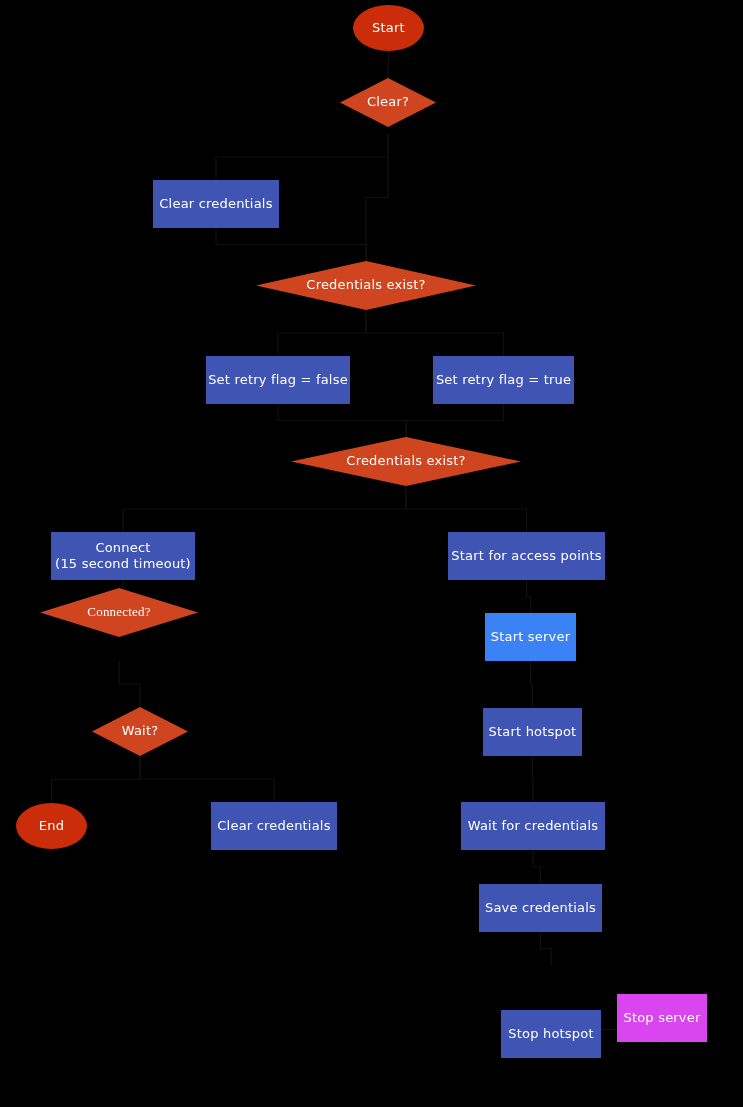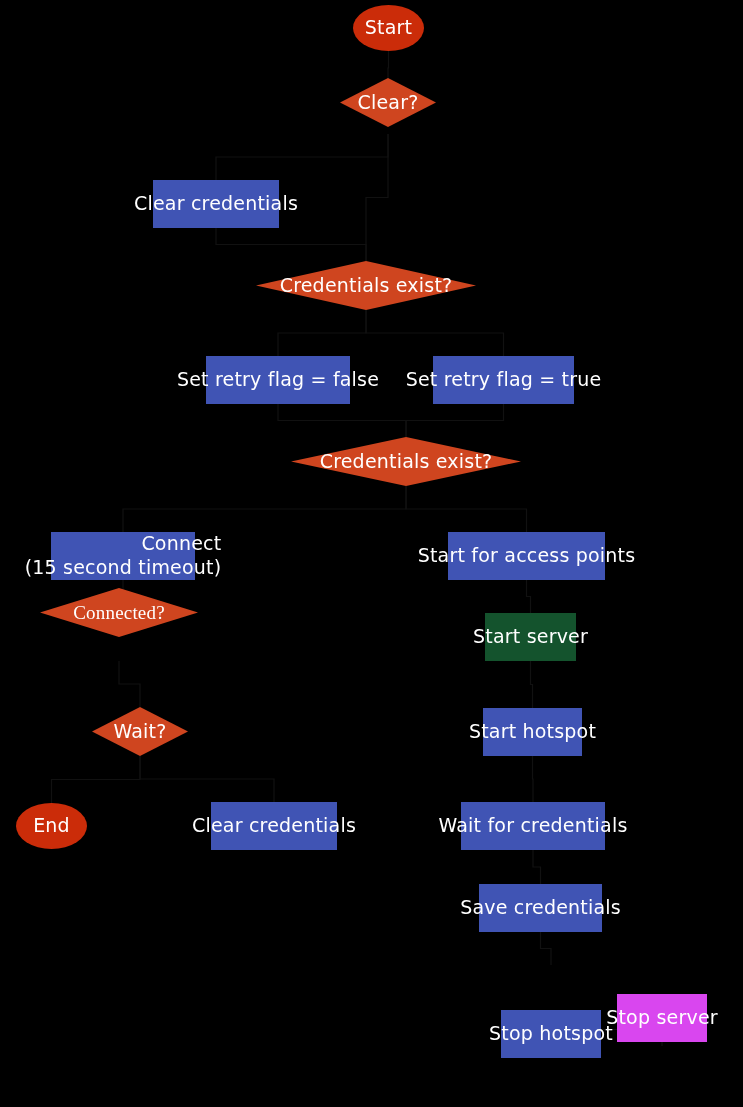--- a/index.html
+++ b/index.html
@@ -26,28 +26,27 @@
     pointer-events: none;
   }
   .node {
     position: absolute;
     box-sizing: border-box;
     display: flex;
     align-items: center;
     justify-content: center;
     text-align: center;
     color: #ffffff;
-    font-size: 19px;
+    font-size: 13px;
     line-height: 1.25;
     letter-spacing: 0.2px;
     white-space: pre;
   }
   .node-process {
     background: #4054b4;
-    text-align: right;
   }
   .node-terminator {
     background: #cb2c09;
     border-radius: 50%;
   }
   .node-decision {
     background: transparent;
   }
   .node-decision .diamond-shape {
     position: absolute;
@@ -96,21 +95,21 @@
     <div class="node node-decision" style="left: 340px; top: 78px; width: 96px; height: 49px;"><span class="diamond-shape" style="background: rgb(207, 69, 31);"></span><span class="node-label" style="color: rgb(255, 255, 255);">Clear?</span></div>
     <div class="node node-process" style="left: 153px; top: 180px; width: 126px; height: 48px; background: rgb(64, 84, 180);"><span class="node-label" style="color: rgb(255, 255, 255);">Clear credentials</span></div>
     <div class="node node-decision" style="left: 256px; top: 261px; width: 220px; height: 49px;"><span class="diamond-shape" style="background: rgb(207, 69, 31);"></span><span class="node-label" style="color: rgb(255, 255, 255); text-align: center;">Credentials exist?</span></div>
     <div class="node node-process" style="left: 206px; top: 356px; width: 144px; height: 48px; background: rgb(64, 84, 180);"><span class="node-label" style="color: rgb(255, 255, 255);">Set retry flag = false</span></div>
     <div class="node node-process" style="left: 433px; top: 356px; width: 141px; height: 48px; background: rgb(64, 84, 180);"><span class="node-label" style="color: rgb(255, 255, 255);">Set retry flag = true</span></div>
     <div class="node node-decision" style="left: 291px; top: 437px; width: 230px; height: 49px;"><span class="diamond-shape" style="background: rgb(207, 69, 31);"></span><span class="node-label" style="color: rgb(255, 255, 255);">Credentials exist?</span></div>
     <div class="node node-process" style="left: 51px; top: 532px; width: 144px; height: 48px; background: rgb(64, 84, 180);"><span class="node-label" style="color: rgb(255, 255, 255);">Connect
 (15 second timeout)</span></div>
     <div class="node node-process" style="left: 448px; top: 532px; width: 157px; height: 48px; background: rgb(64, 84, 180);"><span class="node-label" style="color: rgb(255, 255, 255);">Start for access points</span></div>
     <div class="node node-decision" style="left: 40px; top: 588px; width: 158px; height: 49px; font-family: Liberation Serif, serif;"><span class="diamond-shape" style="background: rgb(207, 69, 31);"></span><span class="node-label" style="color: rgb(255, 255, 255);">Connected?</span></div>
-    <div class="node node-process" style="left: 485px; top: 613px; width: 91px; height: 48px; background: #14532d;"><span class="node-label" style="color: rgb(255, 255, 255);">Start server</span></div>
+    <div class="node node-process" style="left: 485px; top: 613px; width: 91px; height: 48px; background: #3b82f6;"><span class="node-label" style="color: rgb(255, 255, 255);">Start server</span></div>
     <div class="node node-decision" style="left: 92px; top: 707px; width: 96px; height: 49px;"><span class="diamond-shape" style="background: rgb(207, 69, 31);"></span><span class="node-label" style="color: rgb(255, 255, 255);">Wait?</span></div>
     <div class="node node-process" style="left: 483px; top: 708px; width: 99px; height: 48px; background: rgb(64, 84, 180);"><span class="node-label" style="color: rgb(255, 255, 255);">Start hotspot</span></div>
     <div class="node node-terminator" style="left: 16px; top: 803px; width: 71px; height: 46px; background: rgb(203, 44, 9);"><span class="node-label" style="color: rgb(255, 255, 255);">End</span></div>
     <div class="node node-process" style="left: 211px; top: 802px; width: 126px; height: 48px; background: rgb(64, 84, 180);"><span class="node-label" style="color: rgb(255, 255, 255);">Clear credentials</span></div>
     <div class="node node-process" style="left: 461px; top: 802px; width: 144px; height: 48px; background: rgb(64, 84, 180);"><span class="node-label" style="color: rgb(255, 255, 255);">Wait for credentials</span></div>
     <div class="node node-process" style="left: 479px; top: 884px; width: 123px; height: 48px; background: rgb(64, 84, 180);"><span class="node-label" style="color: rgb(255, 255, 255);">Save credentials</span></div>
     <div class="node node-process" style="left: 501px; top: 1010px; width: 100px; height: 48px; background: rgb(64, 84, 180);"><span class="node-label" style="color: rgb(255, 255, 255);">Stop hotspot</span></div>
     <div class="node node-process" style="left: 617px; top: 994px; width: 90px; height: 48px; background: #d946ef;"><span class="node-label" style="color: rgb(255, 255, 255);">Stop server</span></div>
   </div>
 

